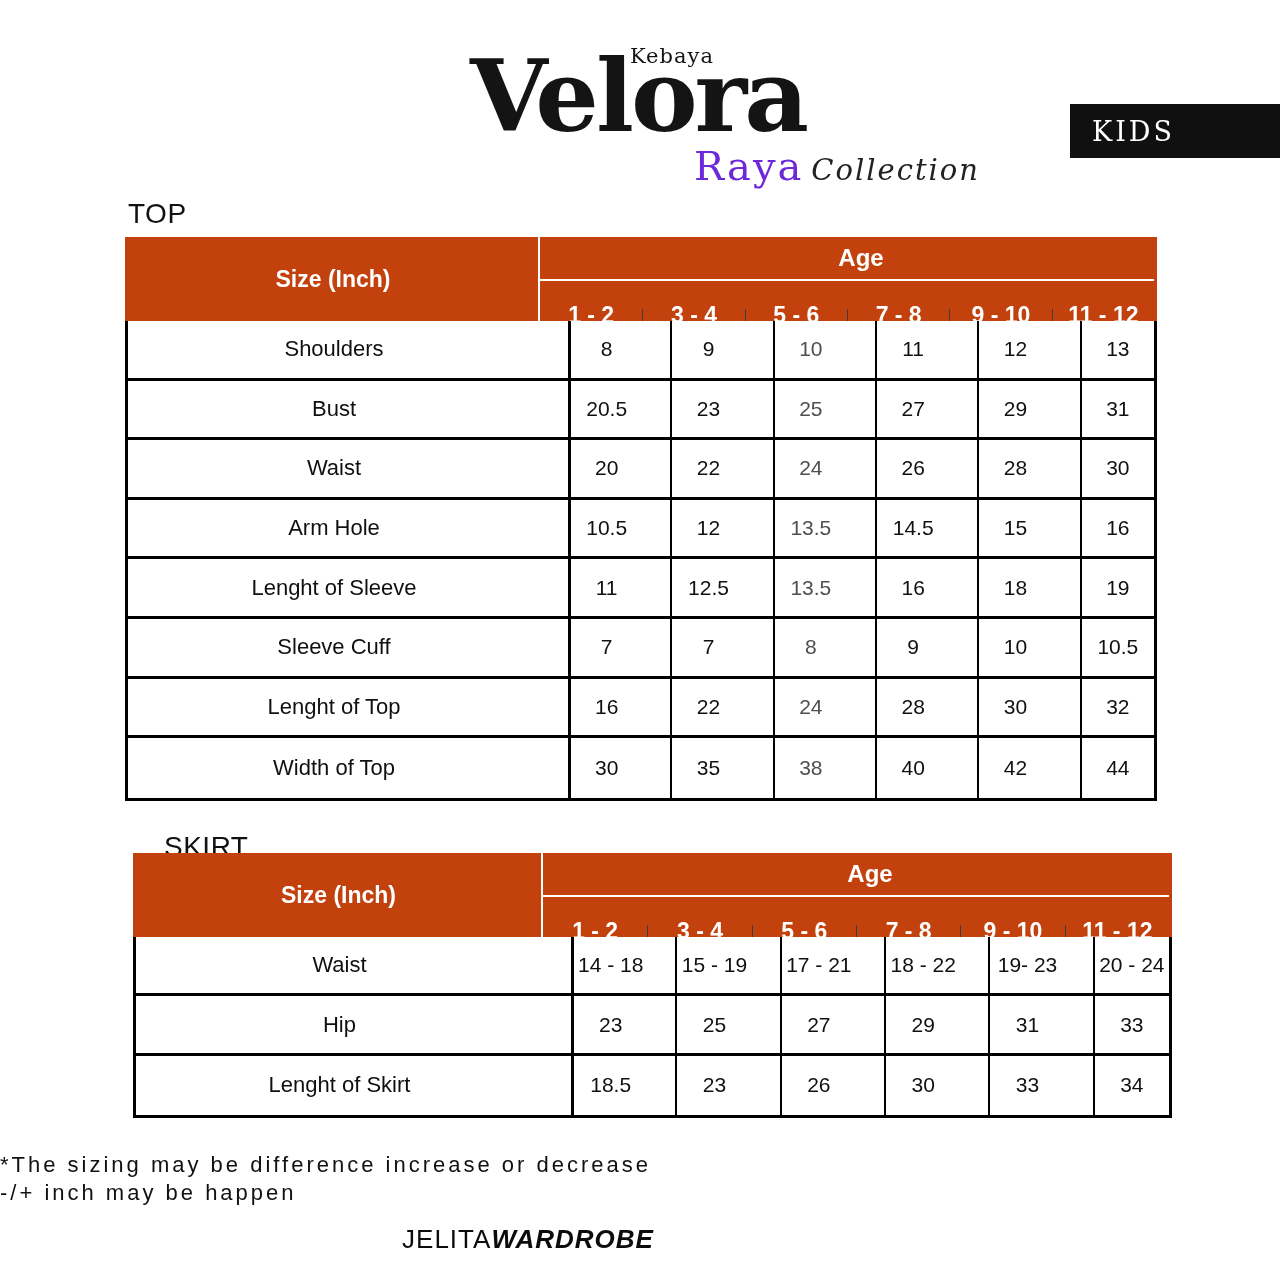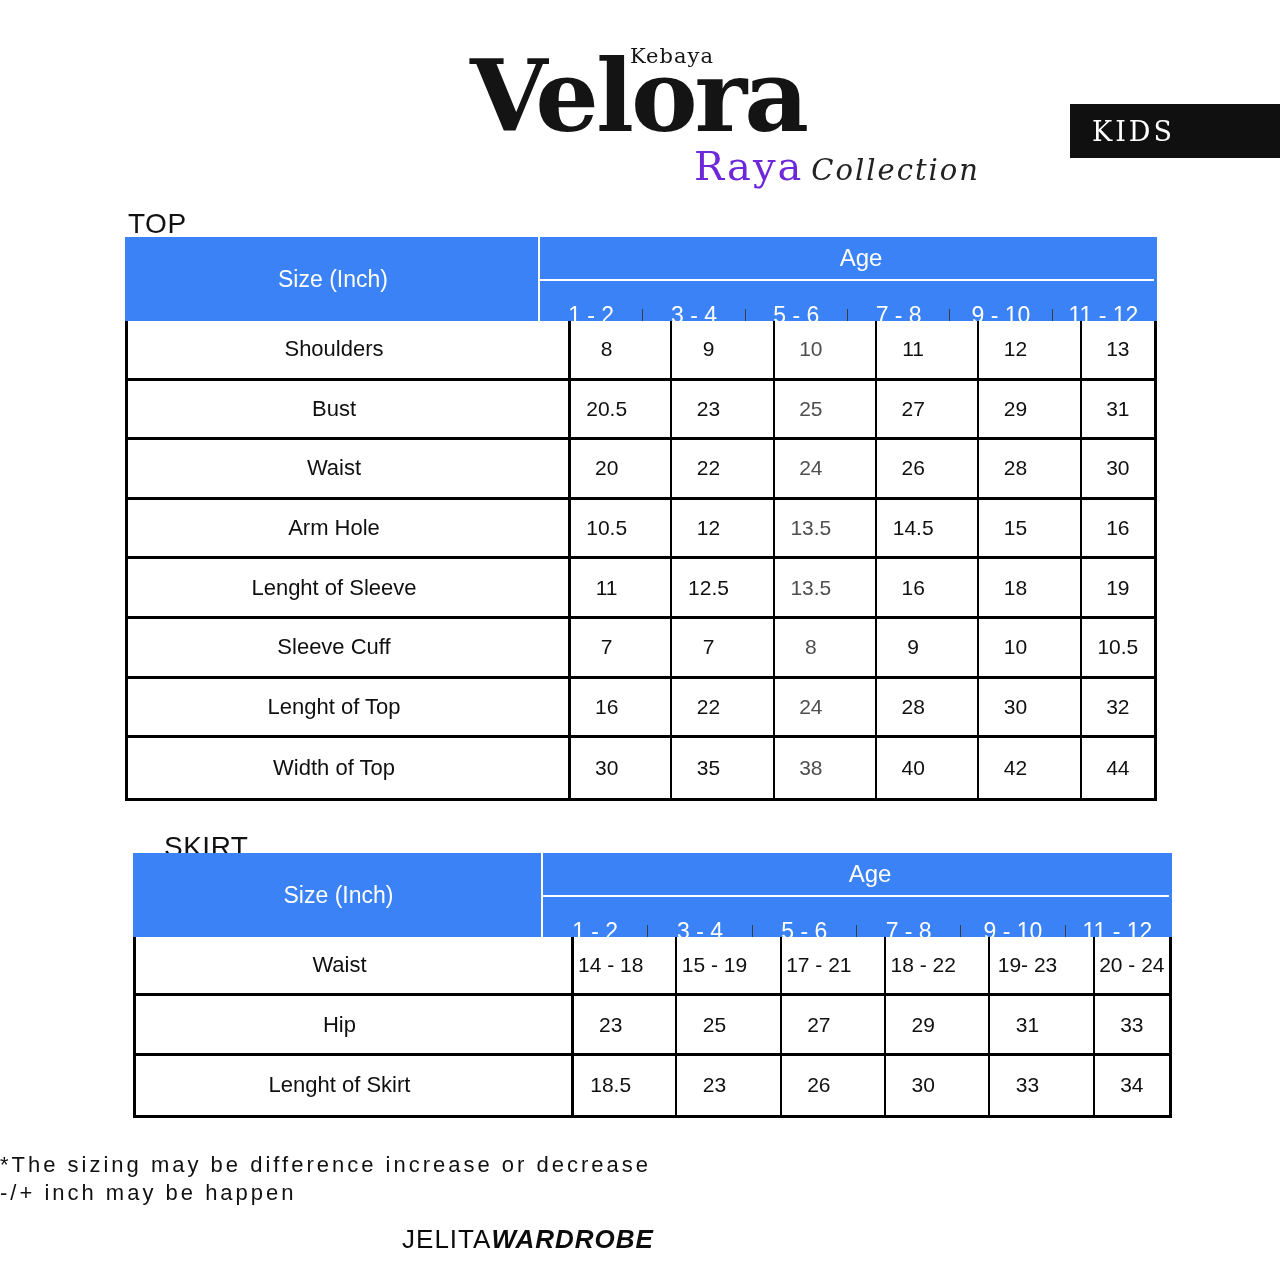--- a/index.html
+++ b/index.html
@@ -31,31 +31,31 @@
     position:absolute; left:1070px; top:104px; width:210px; height:54px;
     background:#101010; display:flex; align-items:center;
   }
   .kids-badge span {
     font-family:"DejaVu Serif", serif; font-size:27px; letter-spacing:3px;
     color:#fff; padding-left:22px;
   }
 
   
   .section-title { position:absolute; font-size:28px; color:#111; letter-spacing:0.5px; }
-  .title-top   { left:128px; top:208px; }
+  .title-top   { left:128px; top:198px; }
   .title-skirt { left:134px; top:831px;margin-left:30px; }
 
   
   .sizetable { position:absolute; }
   .table-top   { left:125px; top:237px; width:1032px; }
   .table-skirt { left:133px; top:853px; width:1039px; }
 
   .thead {
     display:grid; grid-template-rows:44px 40px;
-    background:#3b82f6; color:#fff; padding:0 3px;
+    background:#c2410c; color:#fff; padding:0 3px;font-weight:bold;
   }
   .table-top   .thead, .table-top   .trow { grid-template-columns:412px repeat(6,1fr); }
   .table-skirt .thead, .table-skirt .trow { grid-template-columns:407px repeat(6,1fr); }
 
   .corner {
     grid-row:1 / 3; grid-column:1;
     display:flex; align-items:center; justify-content:center;
     font-size:23px; border-right:2px solid #fff;
   }
   .agecell {

